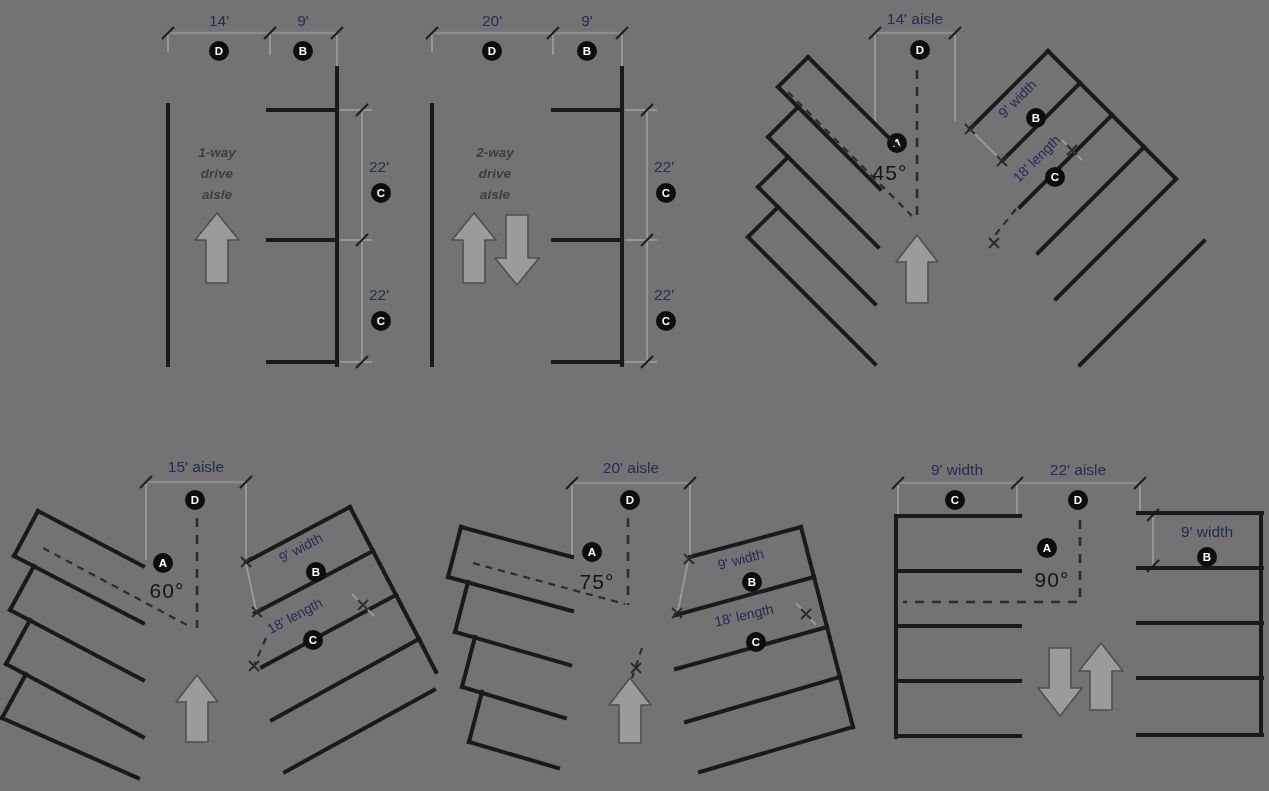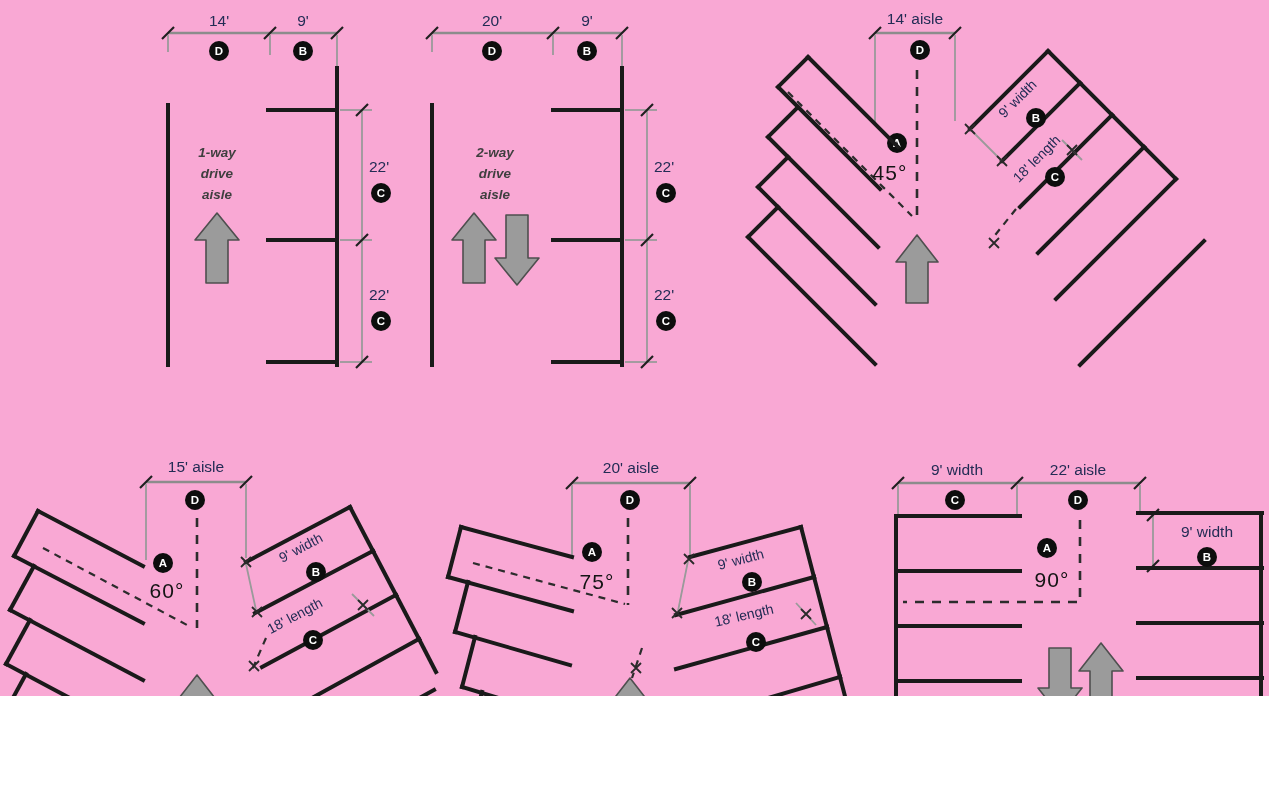--- a/index.html
+++ b/index.html
@@ -1,16 +1,16 @@
 <!DOCTYPE html>
 <html><head>
 <meta charset="utf-8">
 <style>
   html,body{margin:0;padding:0;background:#ffffff;}
-  #stage{position:relative;width:1269px;height:696px;background:#f9a8d4;overflow:hidden;
+  #stage{position:relative;width:1269px;height:791px;background:#737373;overflow:hidden;
          font-family:"Liberation Sans",sans-serif;}
   .panel{position:absolute;}
   
   .ln{stroke:#1a1a1a;stroke-width:4;stroke-linecap:square;fill:none;}
   .dim{stroke:#8c8c8c;stroke-width:2.4;fill:none;}
   .dimthin{stroke:#9a9a9a;stroke-width:1.8;fill:none;}
   .tick{stroke:#1f1f1f;stroke-width:2.2;fill:none;}
   .xtick{stroke:#2a2a2a;stroke-width:1.8;fill:none;}
   .dash{stroke:#2c2c2c;stroke-width:2.6;stroke-dasharray:9 8;fill:none;}
   .dash2{stroke:#2c2c2c;stroke-width:2.2;stroke-dasharray:7 6;fill:none;}

